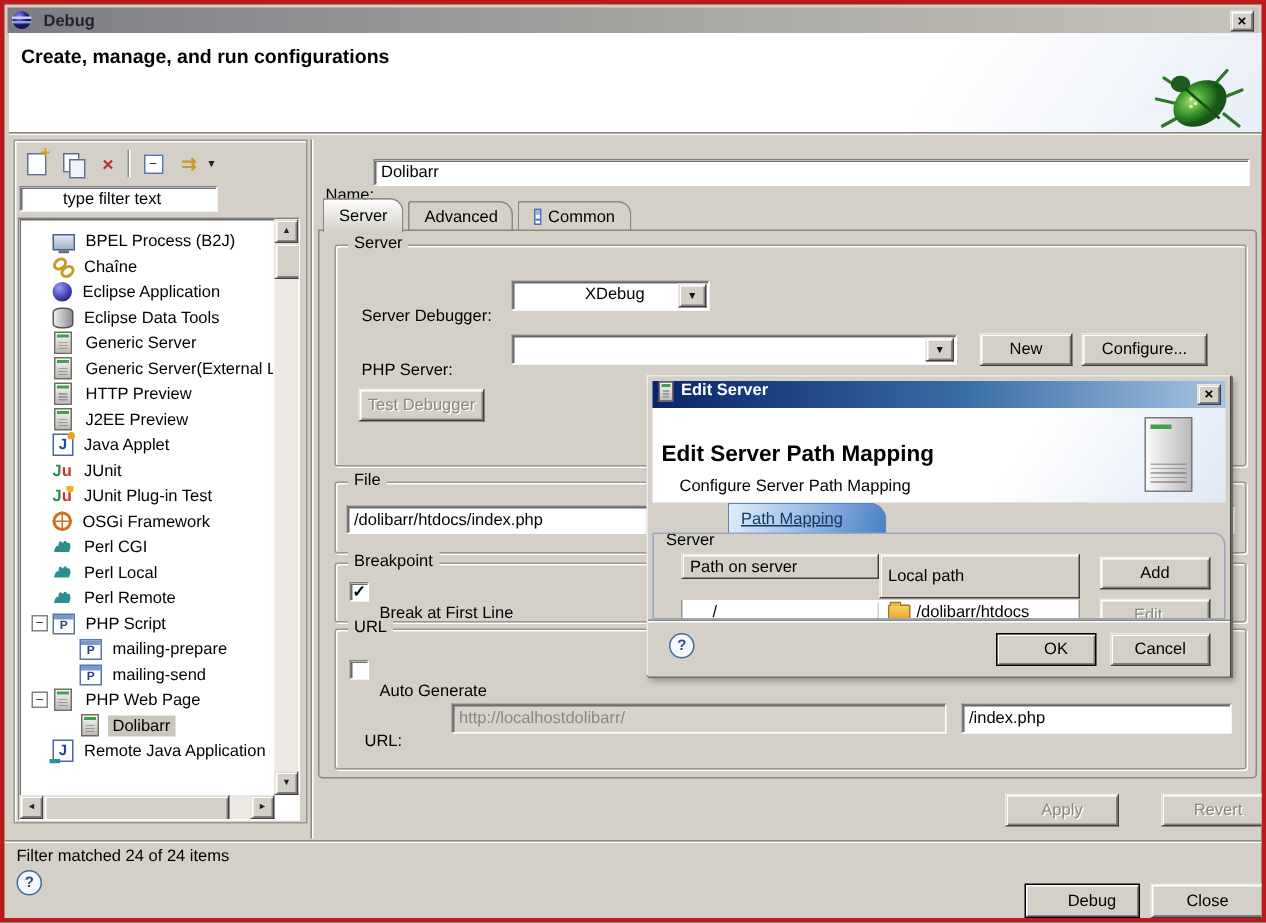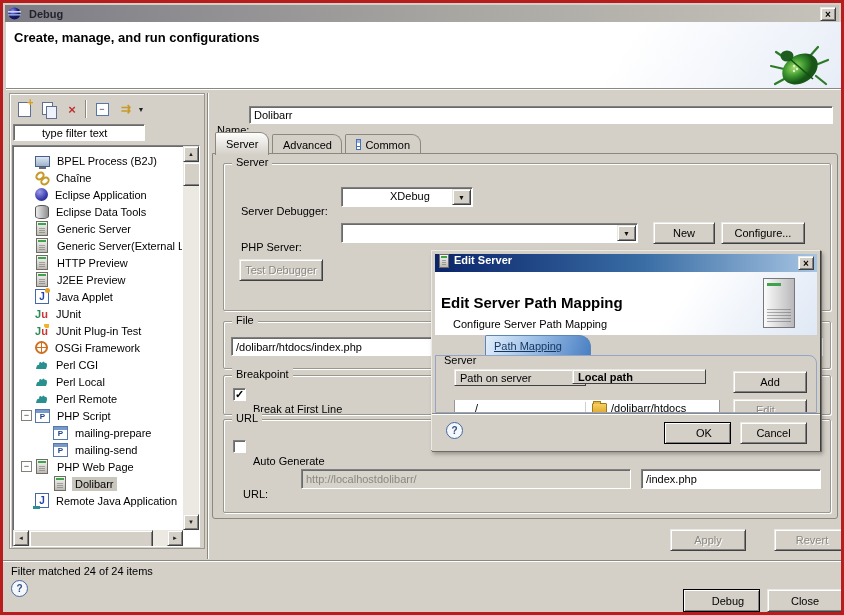--- a/index.html
+++ b/index.html
@@ -404,21 +404,21 @@
     <div class="abs lbl" style="left:12px;top:89px;"><span>Server</span></div>
     <div class="dtab-active" style="left:53px;top:84px;width:106px;height:21px;">
         <span>Path Mapping</span>
       </div>
 
     <div class="dcontent">
 
       <div class="th" style="left:18px;top:13px;width:132px;height:17px;">
           <span>Path on server</span>
         </div>
-      <div class="th" style="left:136px;top:13px;width:134px;height:15px;font-weight:bold;">
+      <div class="th" style="left:150px;top:13px;width:134px;height:30px;">
           <span>Local path</span>
         </div>
       <div class="abs" style="left:18px;top:30px;width:266px;height:26px;background:#fff;border:1px solid #9a978e;border-top:none;box-sizing:border-box;">
         <div style="display:flex;align-items:center;height:16px;border-bottom:1px solid #e2e0da;">
           <span style="width:131px;padding-left:20px;box-sizing:border-box;border-right:1px solid #d2d0ca;">/</span>
           <span class="folder" style="margin-left:6px;"></span>
           <span>/dolibarr/htdocs</span>
         </div>
       </div>
       <div class="btn" style="left:297px;top:15px;width:74px;height:22px;">Add</div>

